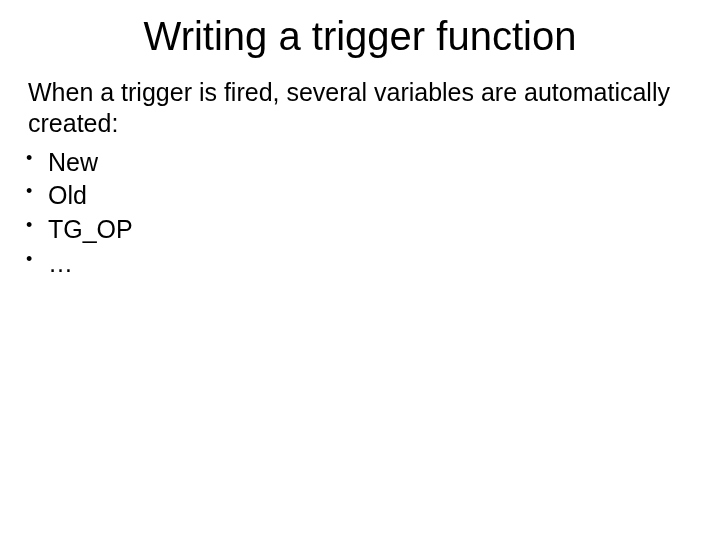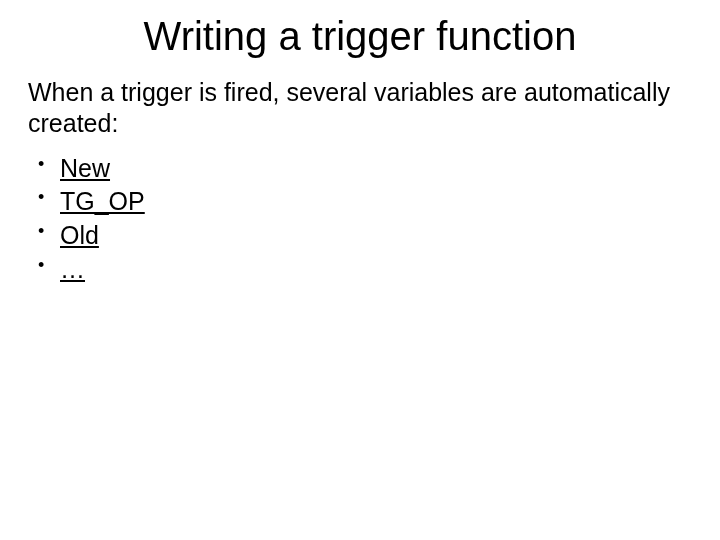--- a/index.html
+++ b/index.html
@@ -24,22 +24,21 @@
     font-weight: normal;
   }
   .intro {
     font-size: 25px;
     line-height: 1.25;
     margin: 0 0 6px 8px;
   }
   .bullets {
     list-style: none;
     padding: 0;
-    margin: 12px;
-    text-decoration: underline;
+    margin: 0;
   }
   .bullets li {
     font-size: 25px;
     line-height: 1.35;
     padding-left: 28px;
     position: relative;
   }
   .bullets li::before {
     content: "•";
     position: absolute;
@@ -49,17 +48,17 @@
   }
 </style>
 </head>
 <body>
 
 <div class="slide">
   <h1 class="title">Writing a trigger function</h1>
   <p class="intro">When a trigger is fired, several variables are automatically created:</p>
   <ul class="bullets">
     <li>New</li>
+    <li>Old</li>
     <li>TG_OP</li>
-    <li>Old</li>
     <li>…</li>
   </ul>
 </div>
 
 </body></html>

